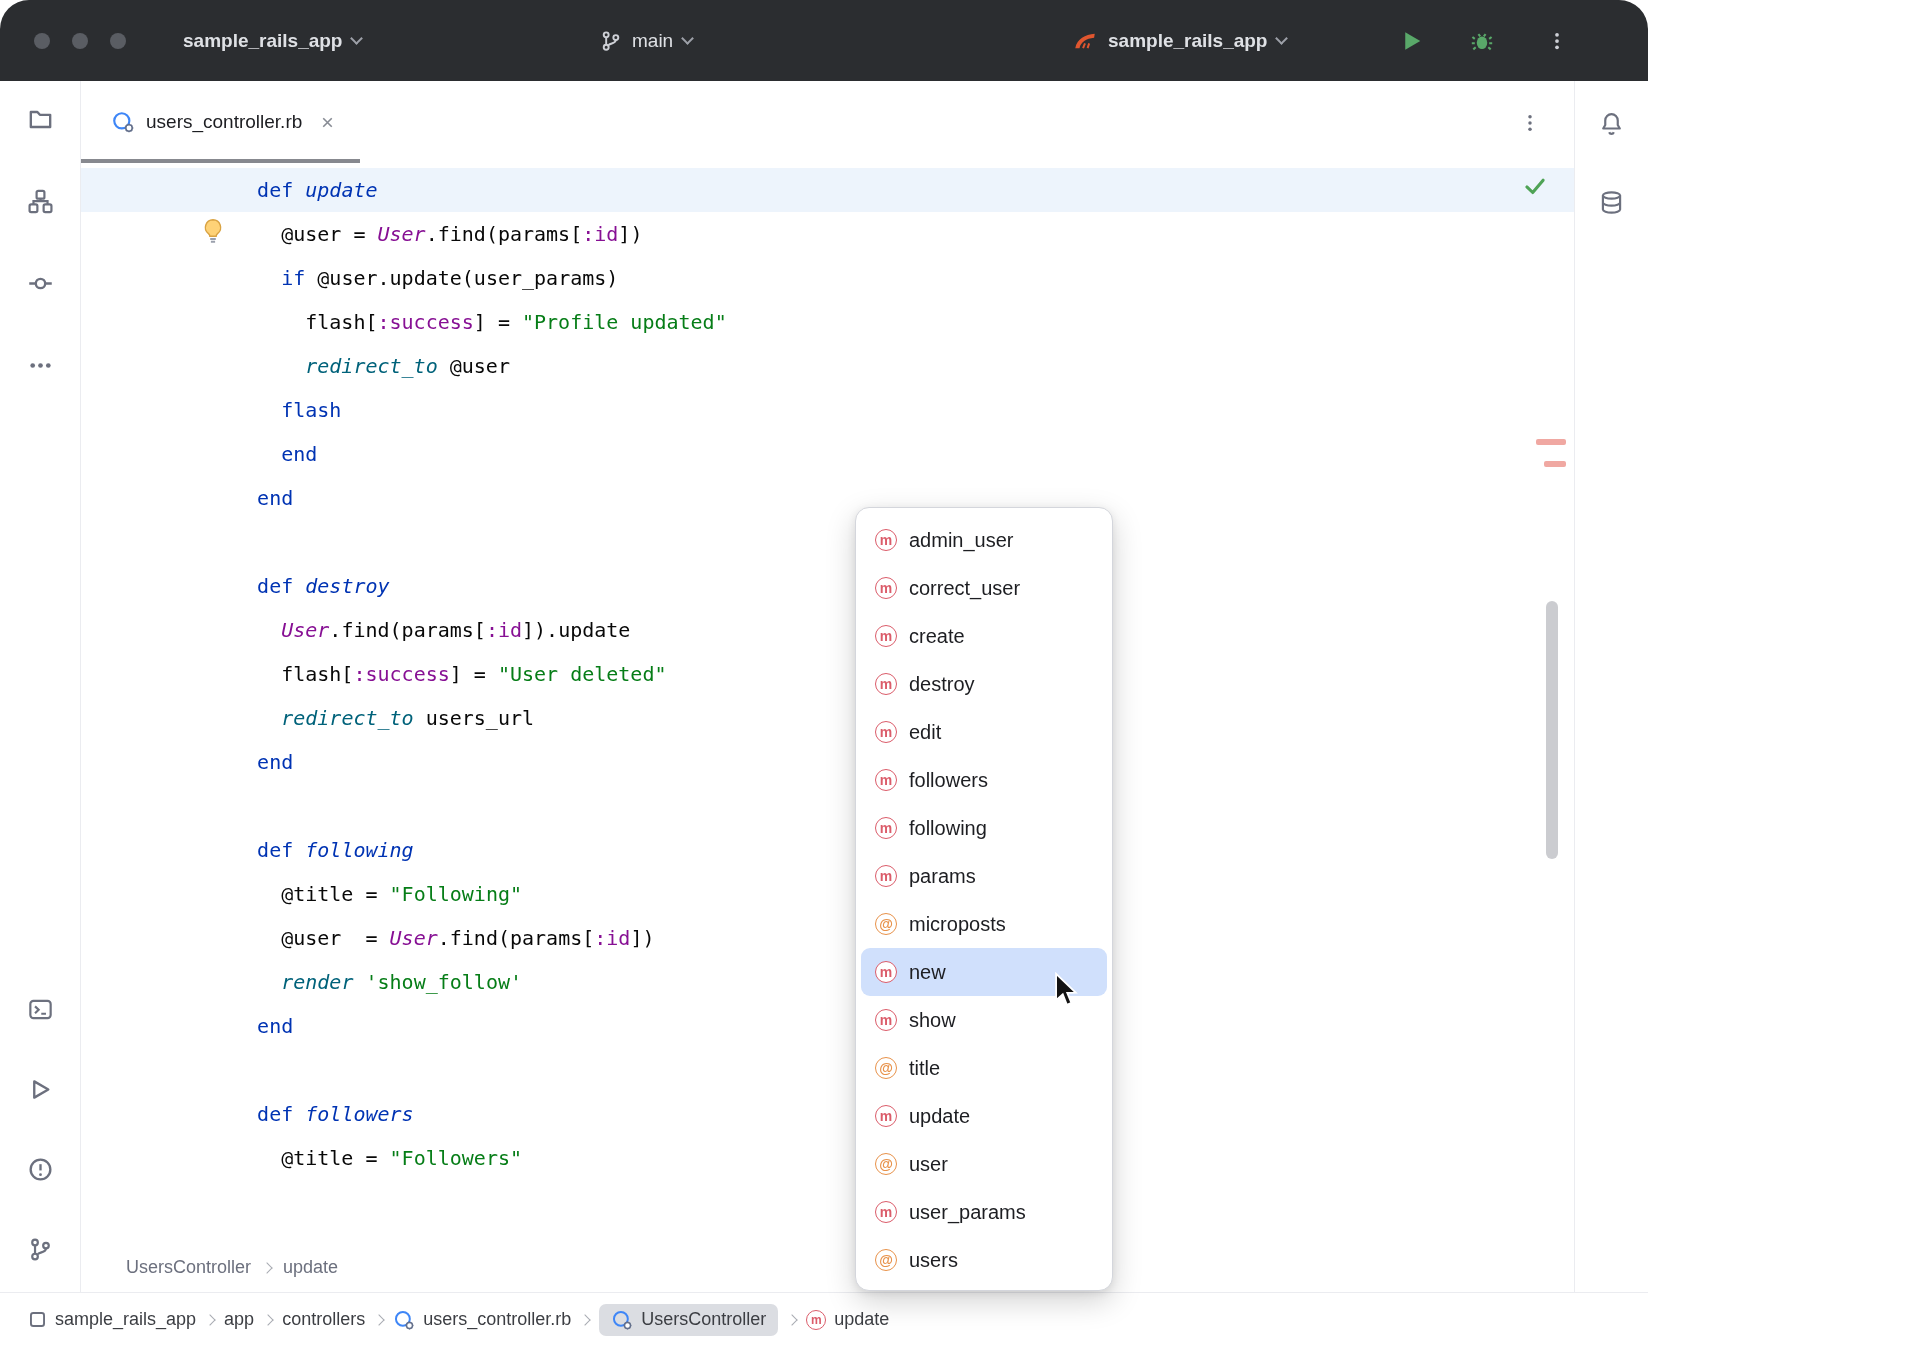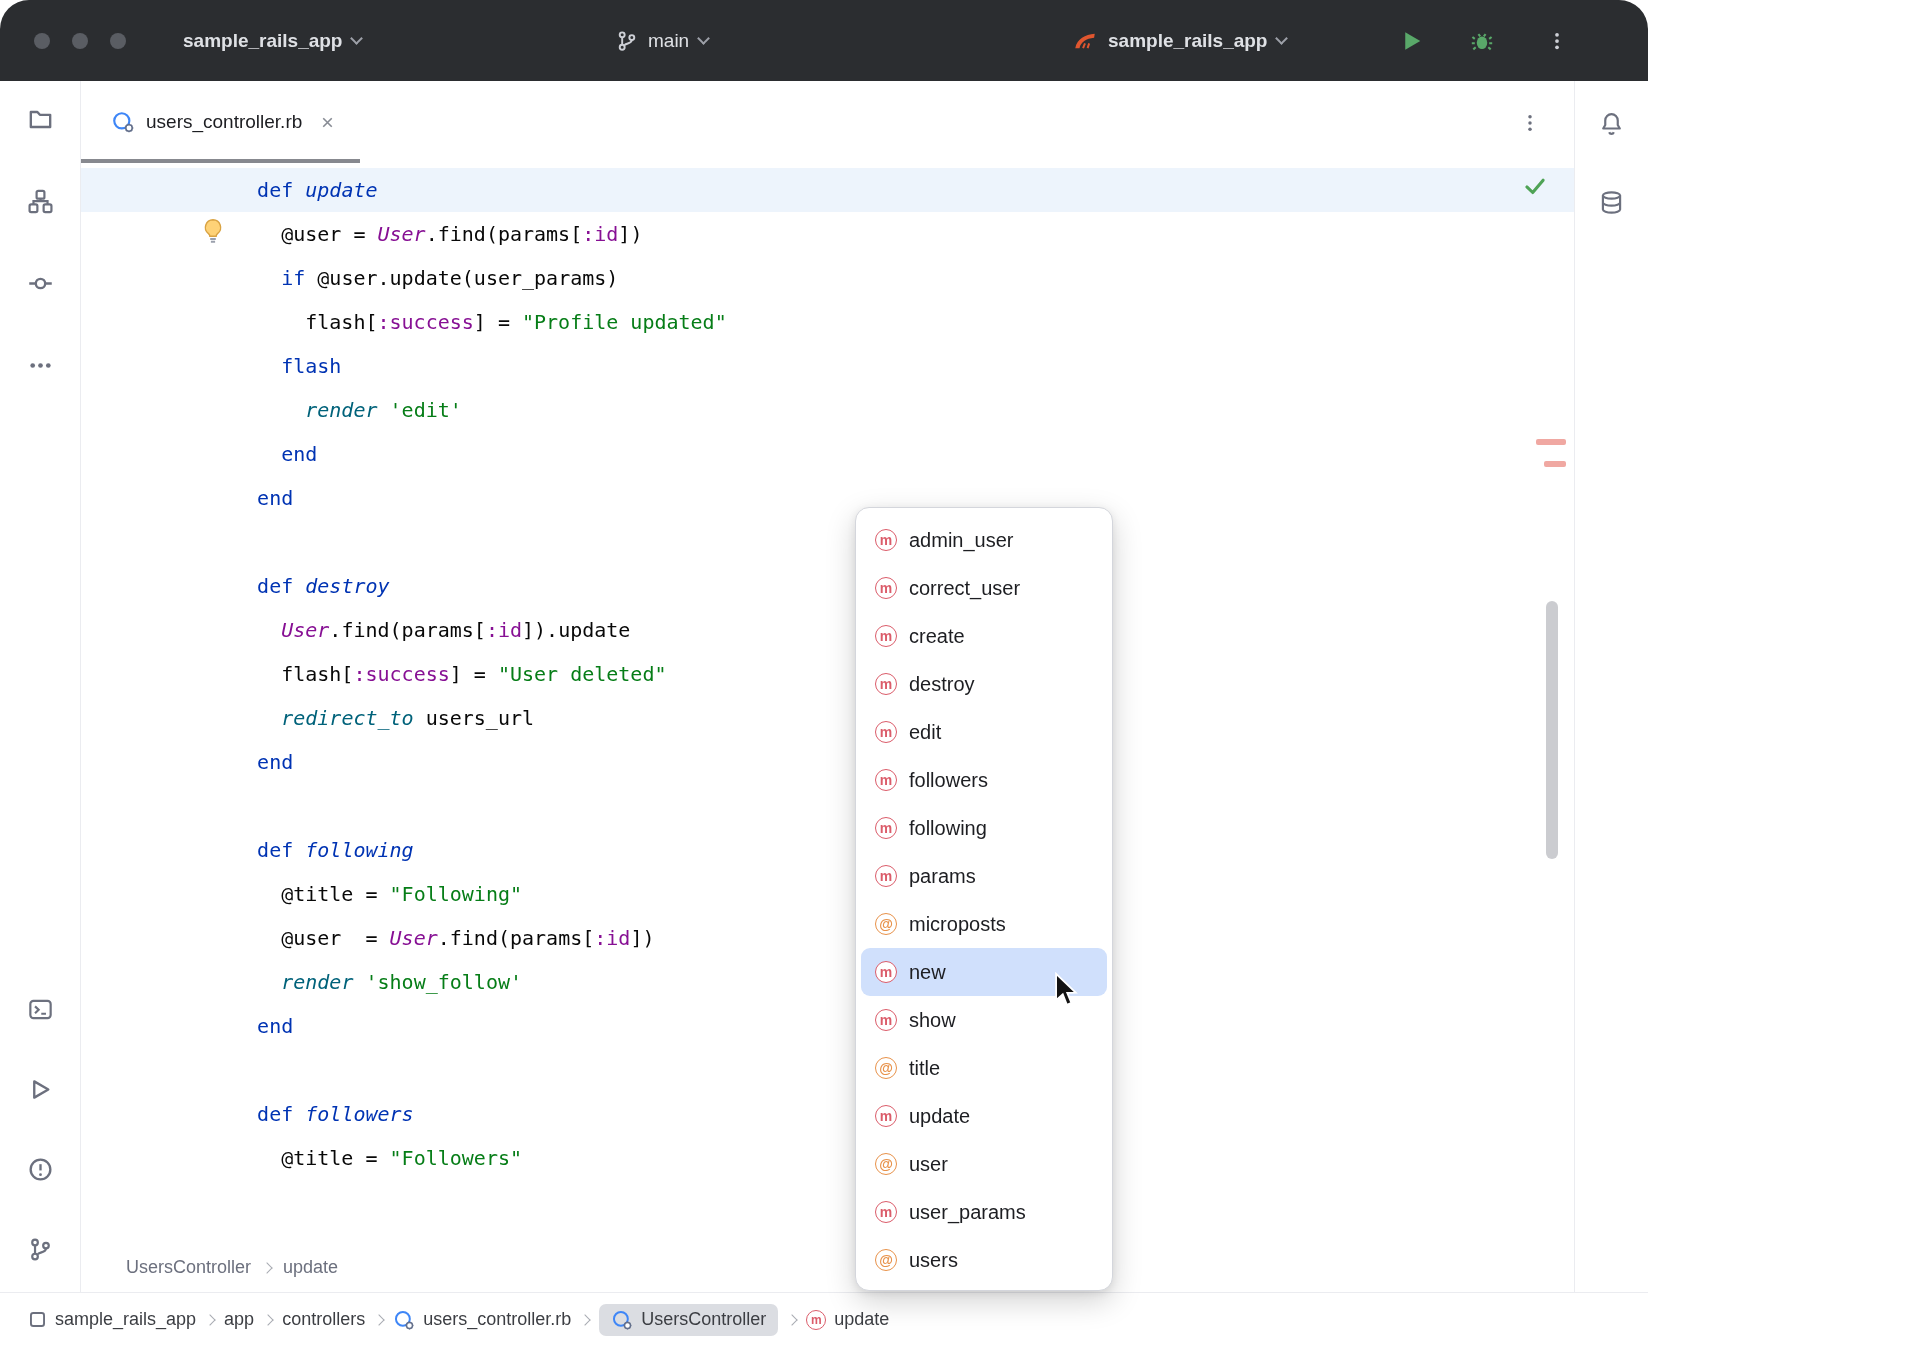--- a/index.html
+++ b/index.html
@@ -100,21 +100,21 @@
       <span></span>
       <span></span>
       <span></span>
     </div>
 
     <div class="tb-widget" style="left:183px;">
       <span class="semibold">sample_rails_app</span>
       <span class="chev-down"></span>
     </div>
 
-    <div class="tb-widget" style="left:616px;">
+    <div class="tb-widget" style="left:600px;">
       <span style="display:flex;">
         <svg width="22" height="22" viewBox="0 0 16 16" fill="none" stroke="#CED0D6" stroke-width="1.4">
           <circle cx="4.5" cy="3.5" r="1.8"></circle>
             <circle cx="4.5" cy="12.5" r="1.8"></circle>
             <circle cx="11.5" cy="5.5" r="1.8"></circle>
           <path d="M4.5 5.3 v5.4 M11.5 7.3 c0 2.5 -3.5 2.2 -5.3 3.6"></path>
         </svg>
       </span>
       <span>main</span>
       <span class="chev-down"></span>
@@ -269,22 +269,22 @@
           </svg>
       </div>
     </div>
 
     <div class="code-area">
       <div class="code-lines">
           <div class="code-line hl"><span>  </span><span class="tk-kw">def</span><span> </span><span class="tk-fn">update</span></div>
           <div class="code-line"><span>    @user = </span><span class="tk-const">User</span><span>.find(params[</span><span class="tk-sym">:id</span><span>])</span></div>
           <div class="code-line"><span>    </span><span class="tk-kw">if</span><span> @user.update(user_params)</span></div>
           <div class="code-line"><span>      flash[</span><span class="tk-sym">:success</span><span>] = </span><span class="tk-str">"Profile updated"</span></div>
+          <div class="code-line"><span>      </span><span class="tk-rails">redirect_to</span><span> @user</span></div>
           <div class="code-line"><span>    </span><span class="tk-kw">flash</span></div>
-          <div class="code-line"><span>      </span><span class="tk-rails">render</span><span> </span><span class="tk-str">'edit'</span></div>
           <div class="code-line"><span>    </span><span class="tk-kw">end</span></div>
           <div class="code-line"><span>  </span><span class="tk-kw">end</span></div>
           <div class="code-line"></div>
           <div class="code-line"><span>  </span><span class="tk-kw">def</span><span> </span><span class="tk-fn">destroy</span></div>
           <div class="code-line"><span>    </span><span class="tk-const">User</span><span>.find(params[</span><span class="tk-sym">:id</span><span>]).update</span></div>
           <div class="code-line"><span>    flash[</span><span class="tk-sym">:success</span><span>] = </span><span class="tk-str">"User deleted"</span></div>
           <div class="code-line"><span>    </span><span class="tk-rails">redirect_to</span><span> users_url</span></div>
           <div class="code-line"><span>  </span><span class="tk-kw">end</span></div>
           <div class="code-line"></div>
           <div class="code-line"><span>  </span><span class="tk-kw">def</span><span> </span><span class="tk-fn">following</span></div>

